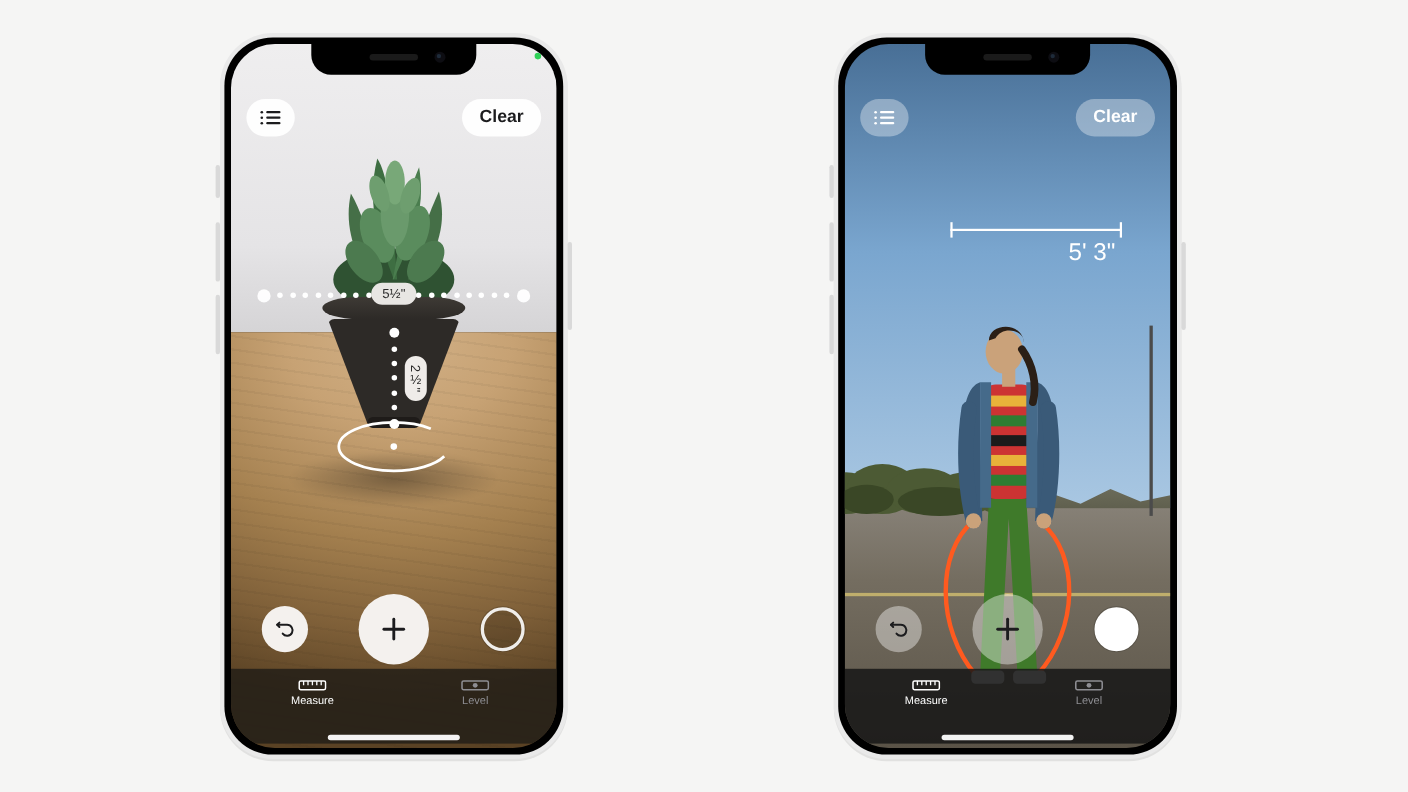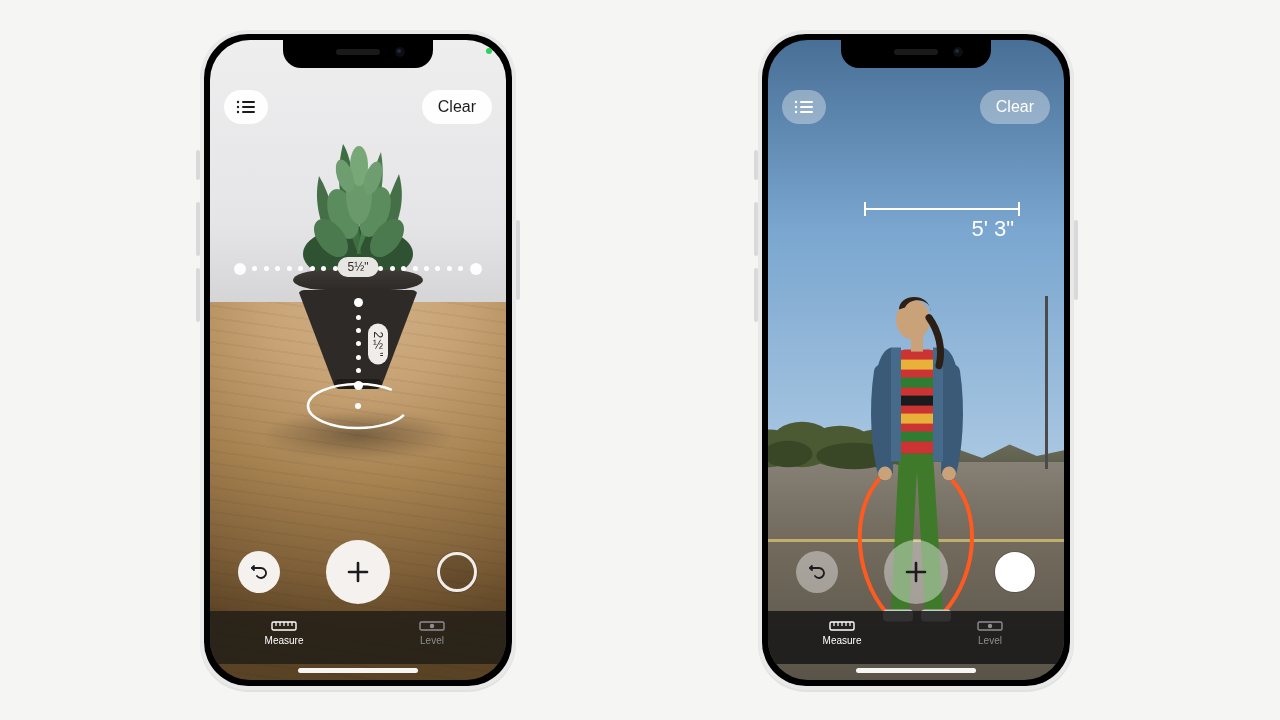--- a/index.html
+++ b/index.html
@@ -48,31 +48,31 @@
   .hills{position:absolute;top:62%;right:0;width:46%;height:6%;background:linear-gradient(180deg,#6f6f5e,#585846);clip-path:polygon(0 60%,20% 30%,40% 55%,60% 20%,80% 50%,100% 35%,100% 100%,0 100%);} 
   
   .person{position:absolute;top:28%;left:50%;transform:translateX(-50%);width:190px;height:68%;z-index:10;}
   .person svg{width:100%;height:100%;}
 
   
   .top-buttons{position:absolute;top:50px;left:14px;right:14px;display:flex;justify-content:space-between;z-index:45;}
   .pill{display:inline-flex;align-items:center;justify-content:center;height:34px;border-radius:17px;background:rgba(255,255,255,.92);color:#1c1c1e;font-size:16px;cursor:pointer;user-select:none;}
   .pill.translucent{background:rgba(255,255,255,.35);color:#fff;}
   .list-btn{width:44px;}
-  .clear-btn{padding:0 16px;font-weight:400;}
+  .clear-btn{padding:0 16px;font-weight:700;}
   .bottom-controls{position:absolute;left:0;right:0;bottom:76px;display:flex;justify-content:space-between;align-items:center;padding:0 28px;z-index:45;}
   .circ{display:flex;align-items:center;justify-content:center;border-radius:50%;cursor:pointer;}
   .circ.small{width:42px;height:42px;}
   .circ.big{width:64px;height:64px;}
   .circ.opaque{background:#f4f1ee;color:#1c1c1e;}
   .circ.translucent{background:rgba(255,255,255,.4);color:#1c1c1e;}
   .shutter{width:42px;height:42px;border-radius:50%;background:rgba(0,0,0,.15);display:flex;align-items:center;justify-content:center;}
   .shutter .ring{width:34px;height:34px;border-radius:50%;border:3px solid rgba(255,255,255,.9);} 
   .shutter.solid .ring{border-color:#fff;background:#fff;}
-  .tabbar{position:absolute;left:0;right:0;bottom:16px;height:53px;display:flex;z-index:45;}
+  .tabbar{position:absolute;left:0;right:0;bottom:4px;height:68px;display:flex;z-index:45;}
   .tabbar.dark{background:rgba(35,30,24,.85);} 
   .tabbar.darker{background:rgba(22,22,22,.85);}
   .tab{flex:1;display:flex;flex-direction:column;align-items:center;justify-content:flex-start;padding-top:8px;gap:2px;color:#8e8e93;font-size:10px;cursor:pointer;}
   .tab.active{color:#fff;}
   .home-ind{position:absolute;bottom:7px;left:50%;transform:translateX(-50%);width:120px;height:5px;border-radius:3px;background:rgba(255,255,255,.95);z-index:50;}
 
   
   .measure-h{position:absolute;top:228px;left:24px;right:24px;height:0;z-index:30;}
   .measure-h .dots{position:absolute;top:-2px;left:0;right:0;display:flex;justify-content:space-between;}
   .measure-h .dots span{width:5px;height:5px;border-radius:50%;background:#fff;}

